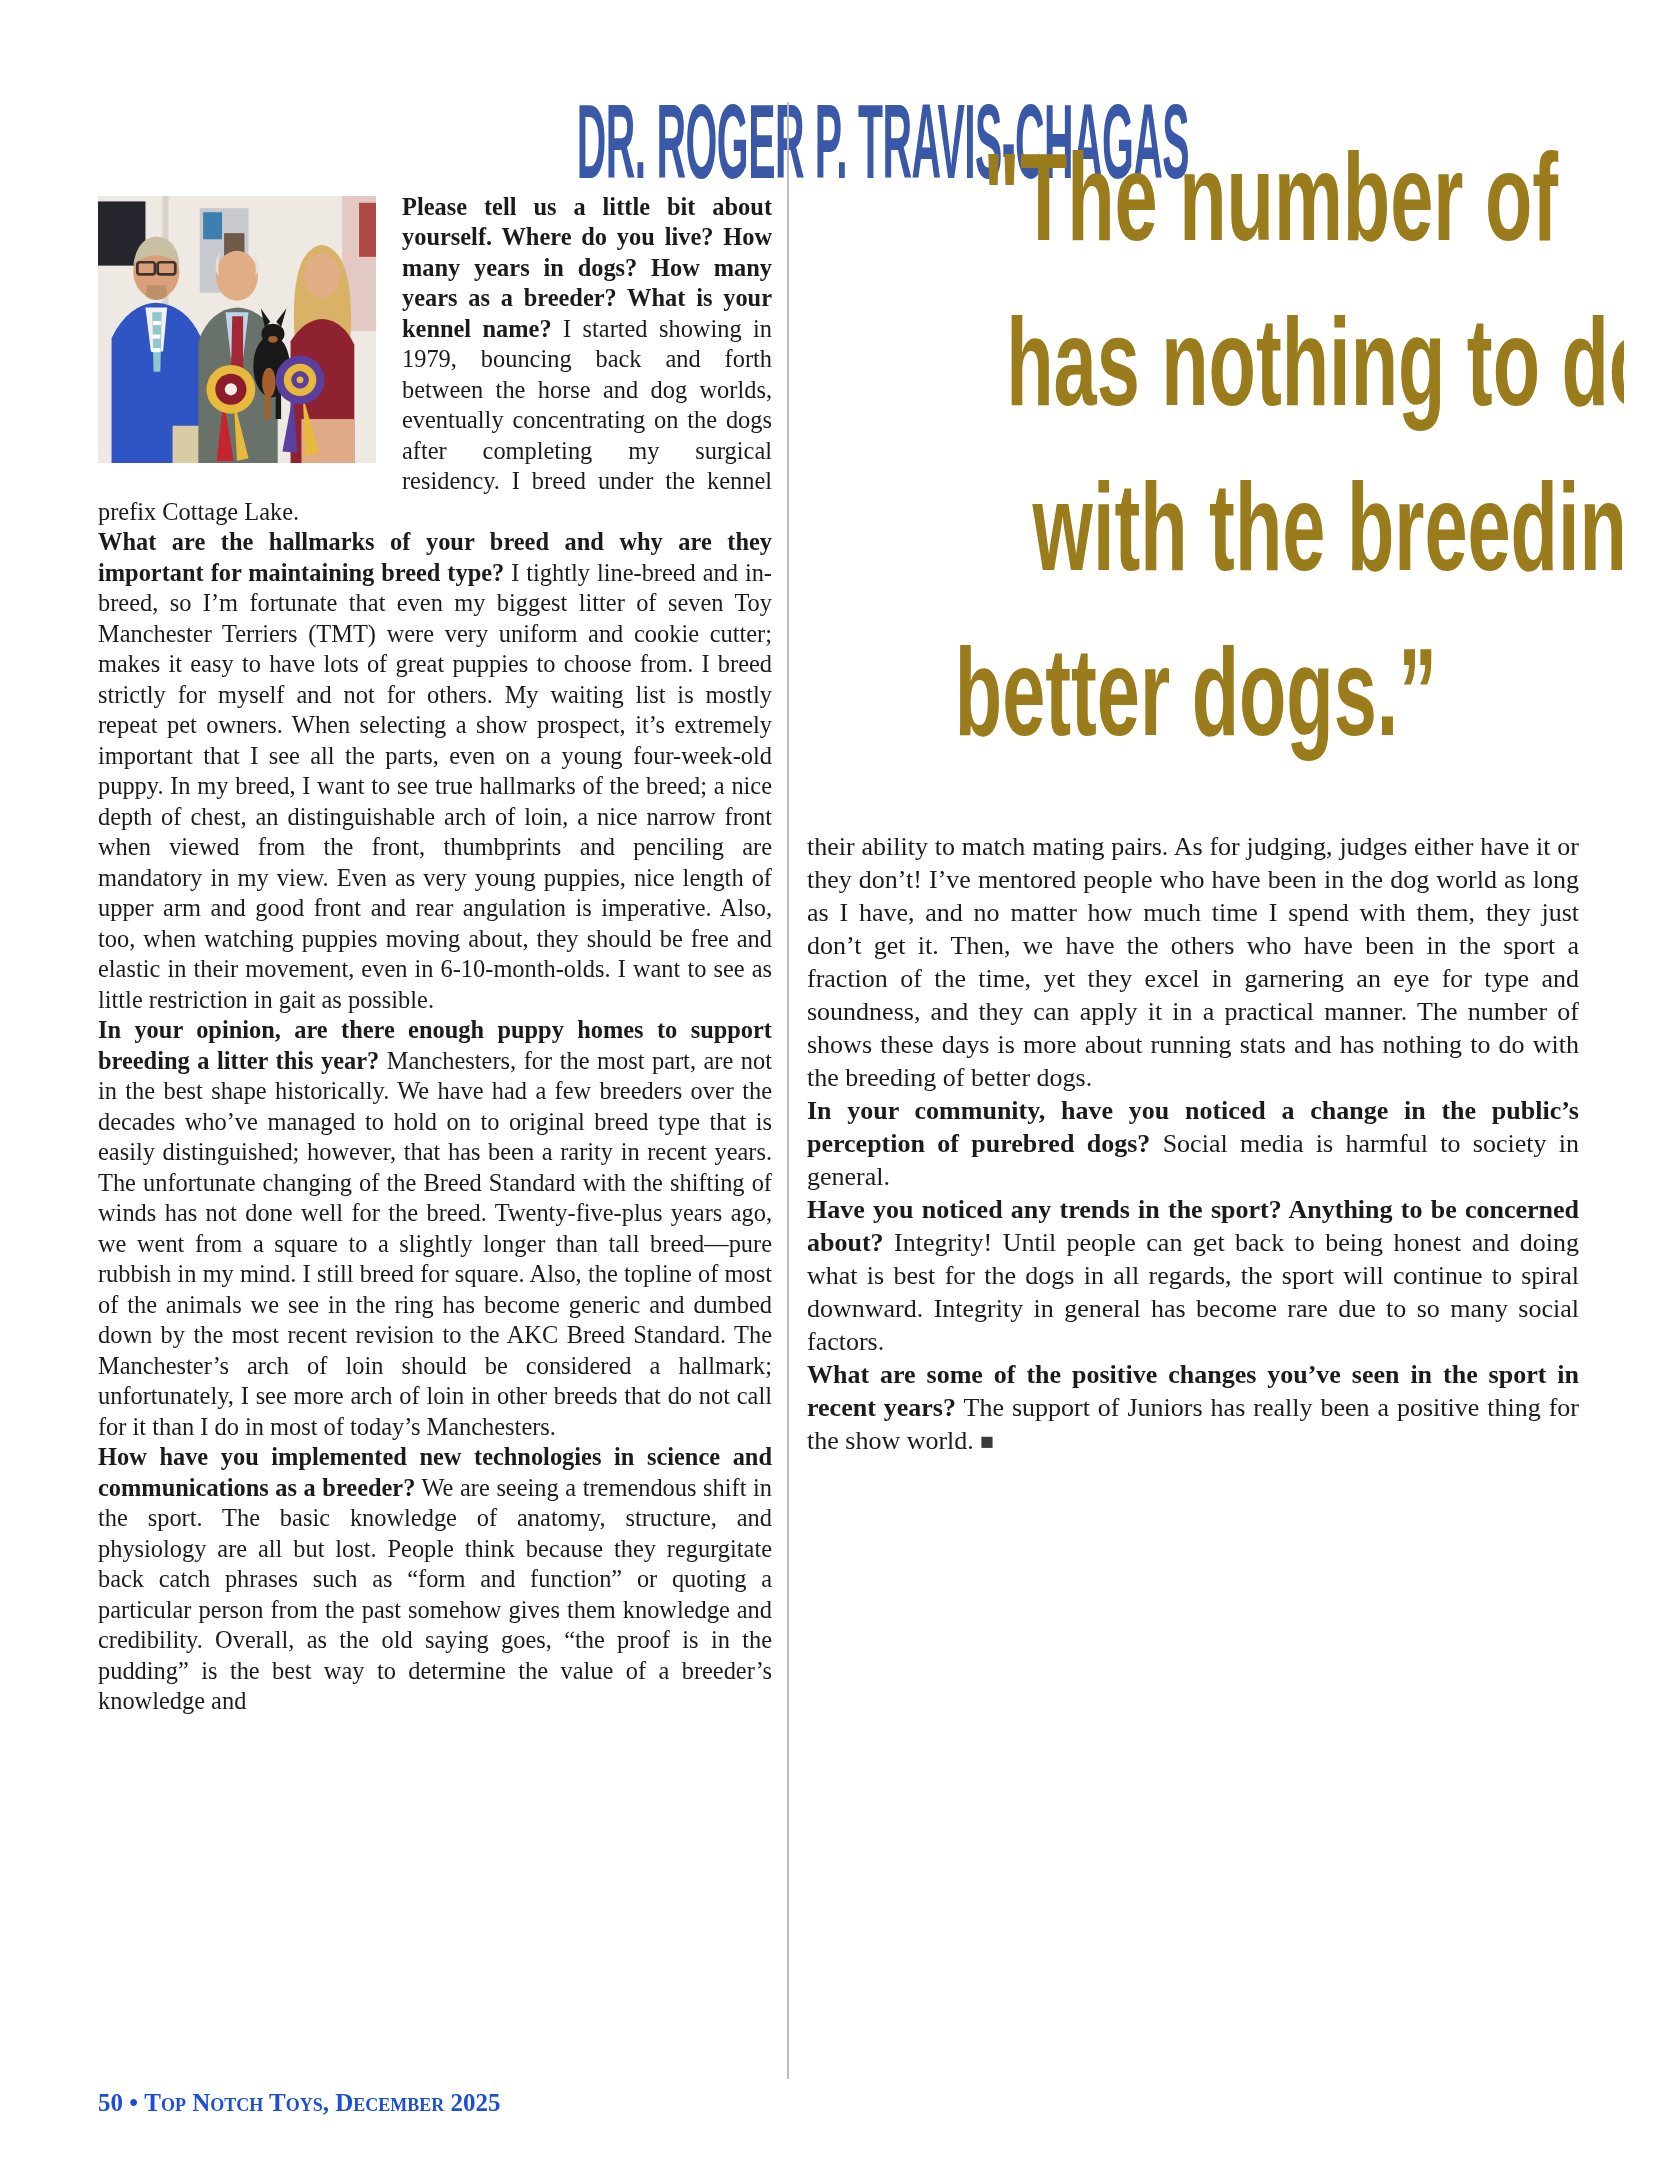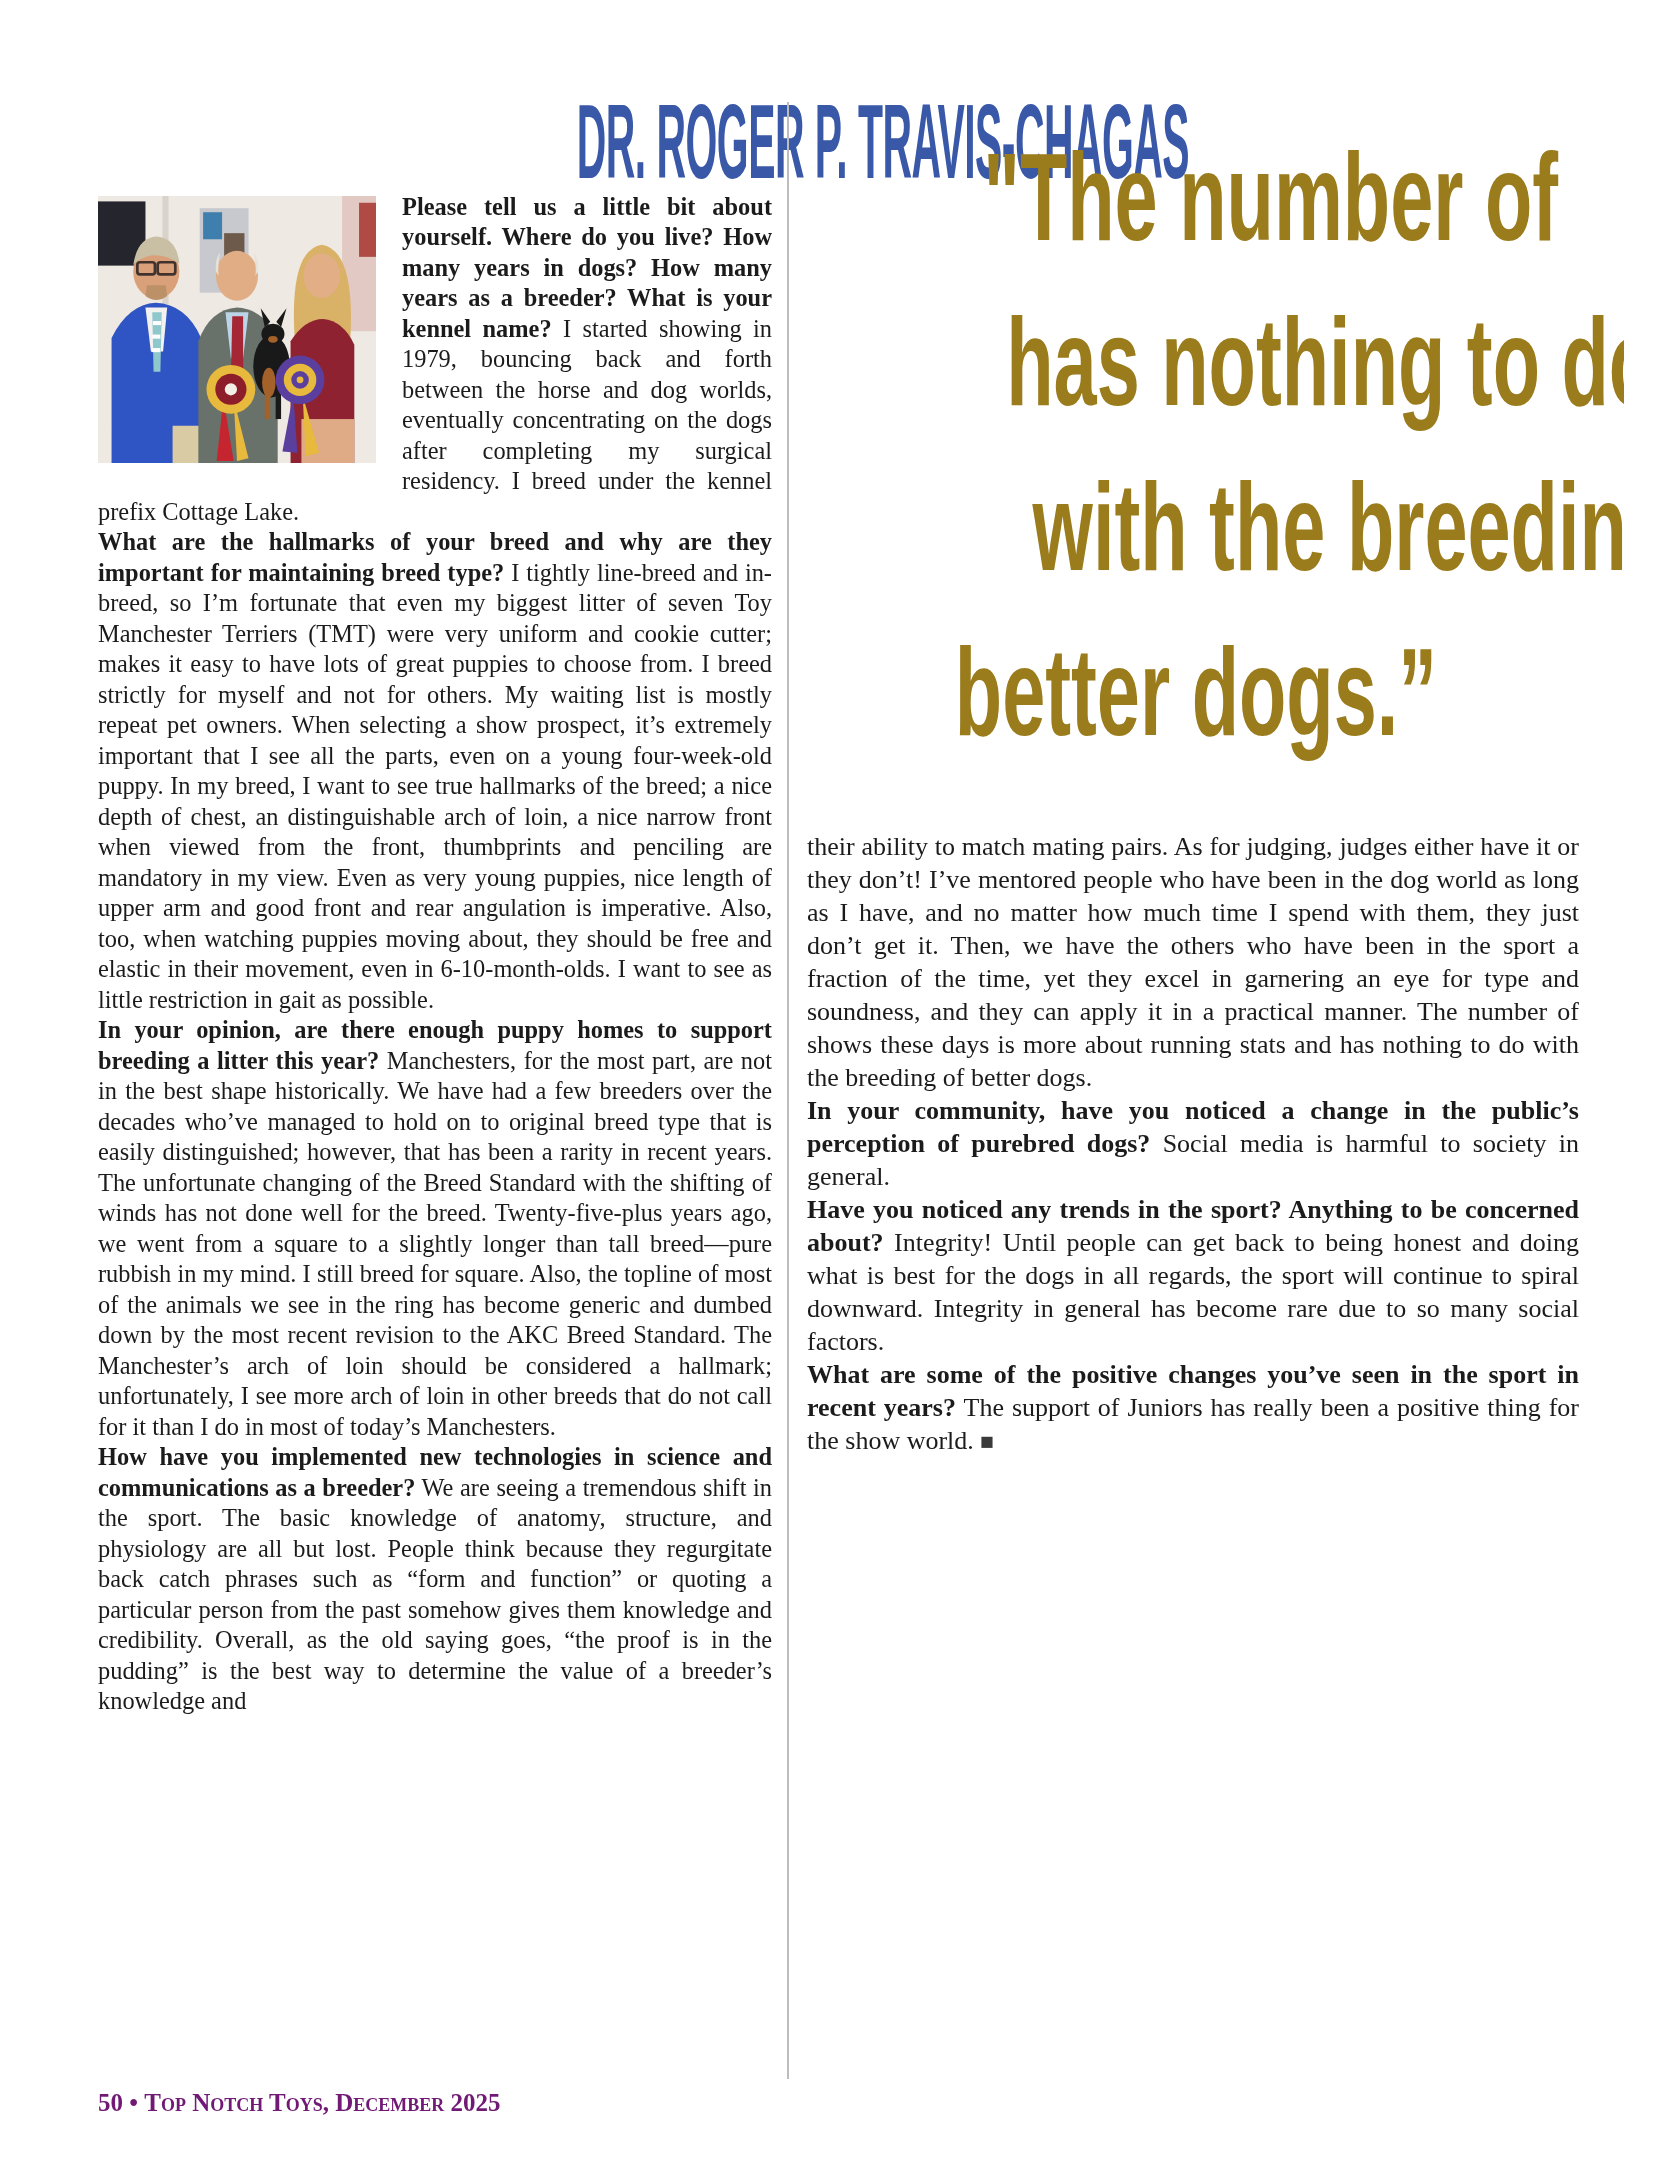--- a/index.html
+++ b/index.html
@@ -31,21 +31,21 @@
     display:inline-block; white-space:nowrap;
     font-family:"Liberation Sans", sans-serif; font-weight:bold;
     font-size:125px; color:#9A7C1C;
     transform:scaleX(0.62); transform-origin:50% 50%;
   }
   .right-body { margin-top:56px; }
   .right-body p { margin:0; text-align:justify; font-size:26px; line-height:33px; hyphens:auto; }
   .end-mark { color:#3a3a3a; font-size:23px; }
   
   .footer {
-    position:absolute; left:98px; top:2089px; font-weight:bold; font-size:25px; color:#701a75;
+    position:absolute; left:98px; top:2089px; font-weight:bold; font-size:25px; color:#1d4ed8;
   }
   .footer .smallcaps { font-variant-caps:small-caps; }
 </style>
 </head>
 <body>
 
 <div class="page">
 
   <div class="left-col">
     <div class="title-wrap">

